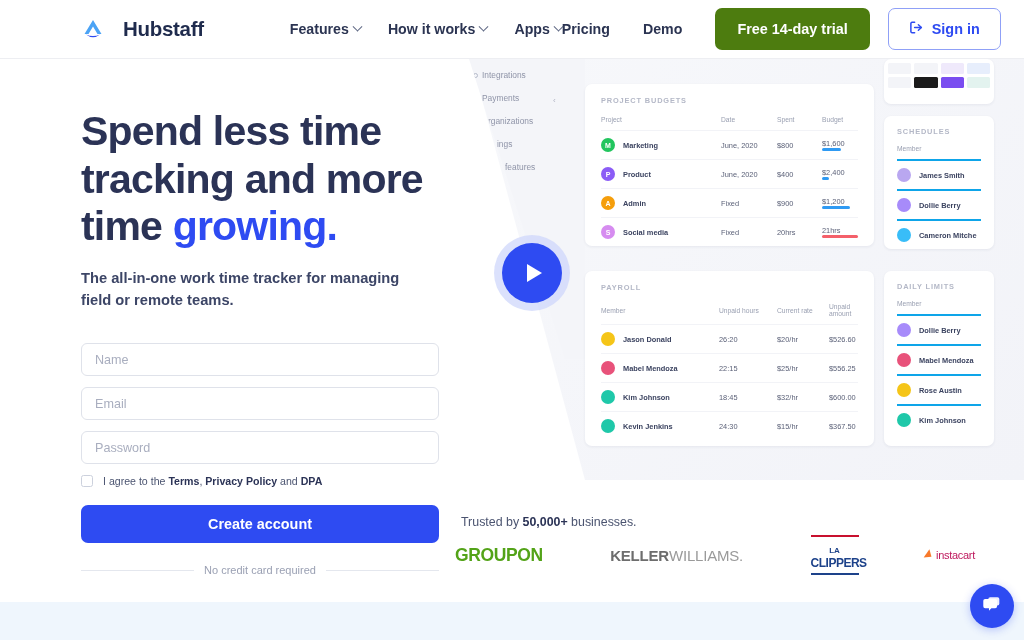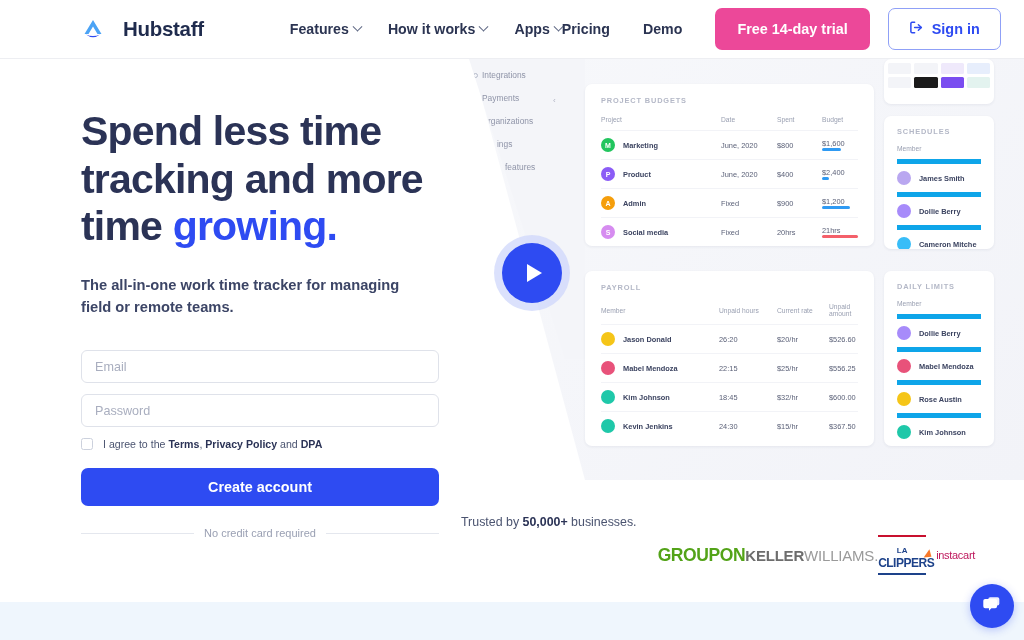--- a/index.html
+++ b/index.html
@@ -29,40 +29,40 @@
   .caret {
     width: 7px; height: 7px; border-right: 1.6px solid #5a6480;
     border-bottom: 1.6px solid #5a6480; transform: rotate(45deg) translate(-2px,-2px);
   }
   .nav-right { display: flex; align-items: center; gap: 0; margin-left: auto; margin-right: 80px; }
   .nav-plain {
     font-size: 14.2px; font-weight: bold; color: #2b3452;
     cursor: pointer; margin-right: 33px; white-space: nowrap;
   }
   .btn-trial {
-    background: #ec4899; color: #fff; font-size: 14.4px; font-weight: bold;
+    background: #4d7c0f; color: #fff; font-size: 14.4px; font-weight: bold;
     border: none; border-radius: 7px; padding: 0 22px; height: 42px;
     cursor: pointer; white-space: nowrap; font-family: inherit;
   }
   .btn-signin {
     background: #fff; color: #2e4bf2; font-size: 14.4px; font-weight: bold;
     border: 1.4px solid #8fa0f7; border-radius: 7px; padding: 0 20px; height: 42px;
     margin-left: 18px; cursor: pointer; display: flex; align-items: center; gap: 8px;
     white-space: nowrap; font-family: inherit;
   }
 
   
   .hero-left { position: absolute; left: 81px; top: 108px; width: 380px; }
   .headline {
     font-size: 41px; font-weight: bold; line-height: 1.16; color: #2b3356;
     letter-spacing: -0.8px;
   }
   .headline .accent { color: #2e4bf2; }
   .subhead {
-    margin-top: 23px; font-size: 14.7px; font-weight: bold;
+    margin-top: 16px; font-size: 14.7px; font-weight: bold;
     line-height: 1.55; color: #3c4566; width: 352px;
   }
   .form { margin-top: 31px; }
   .field {
     width: 358px; height: 33px; border: 1px solid #dfe2ea; border-radius: 6px;
     background: #fff; font-family: inherit; font-size: 12.6px; color: #2b3356;
     padding: 0 13px; margin-bottom: 11px; display: block; outline: none;
   }
   .field::placeholder { color: #a9aebf; }
   .agree { display: flex; align-items: center; gap: 10px; margin-top: 5px; }
@@ -131,21 +131,21 @@
     margin-right: 8px; vertical-align: middle;
   }
   .cellflex { display: flex; align-items: center; }
   .bar-track { width: 72px; height: 2.2px; background: #eef0f4; border-radius: 2px; margin-top: 3px; }
   .bar-fill { height: 2.2px; border-radius: 2px; }
   .budget-val { font-size: 7.4px; color: #5b6178; }
   .mini-grid { display: grid; grid-template-columns: repeat(4,1fr); gap: 3px; padding: 4px; }
   .mini-tile { height: 11px; border-radius: 1.5px; background: #f3f4f8; }
   .panel-row {
     display: flex; align-items: center; font-size: 7.4px; color: #3b4360;
-    font-weight: bold; padding: 7px 0; border-top: 5px solid #0ea5e9; white-space: nowrap;
+    font-weight: bold; padding: 7px 0; border-top: 2px solid #0ea5e9; white-space: nowrap;
   }
   .panel-head { font-size: 6.7px; color: #9aa0b2; font-weight: normal; padding-bottom: 7px; }
   .play-outer {
     position: absolute; left: 39px; top: 176px; width: 76px; height: 76px;
     background: #cdd6fb; border-radius: 50%; opacity: .72;
   }
   .play-inner {
     position: absolute; left: 47px; top: 184px; width: 60px; height: 60px;
     background: #2e4bf2; border-radius: 50%; cursor: pointer;
     display: flex; align-items: center; justify-content: center;
@@ -155,21 +155,21 @@
     border-top: 9px solid transparent; border-bottom: 9px solid transparent;
     margin-left: 5px;
   }
 
   
   .trust { position: absolute; left: 461px; top: 512px; }
   .trust-text { font-size: 12.4px; color: #4b5470; }
   .trust-text b { color: #2b3356; }
   .logos {
     position: absolute; left: 455px; top: 534px; width: 520px; height: 42px;
-    display: flex; align-items: center; justify-content: flex-end;
+    display: flex; align-items: center; justify-content: space-between;
   }
   .logo-groupon { font-size: 17.5px; font-weight: bold; color: #53a318; letter-spacing: -0.4px; }
   .logo-kw { font-size: 15px; color: #9a9a9a; letter-spacing: -0.2px; }
   .logo-kw b { color: #6d6d6d; font-weight: bold; }
   .logo-clippers {
     width: 48px; text-align: center; border-top: 2px solid #c8102e; border-bottom: 2px solid #1d428a;
     padding: 2px 0;
   }
   .logo-clippers .clip-badge {
     font-size: 8px; font-weight: bold; color: #1d428a; line-height: 1;
@@ -247,20 +247,21 @@
   <div class="hero-left">
     <h1 class="headline">
       <span>Spend less time</span><br>
       <span>tracking and more</span><br>
       <span>time </span><span class="accent">growing.</span>
     </h1>
 
     <p class="subhead">The all-in-one work time tracker for managing field or remote teams.</p>
 
     <div class="form">
+      <input class="field" type="text" placeholder="Name" style="">
       <input class="field" type="email" placeholder="Email" style="">
       <input class="field" type="password" placeholder="Password" style="">
 
       <div class="agree">
         <span class="checkbox"></span>
         <span class="agree-text"><span>I agree to the </span><b>Terms</b><span>, </span><b>Privacy Policy</b><span> and </span><b>DPA</b></span>
       </div>
 
       <button class="btn-create">Create account</button>
 

